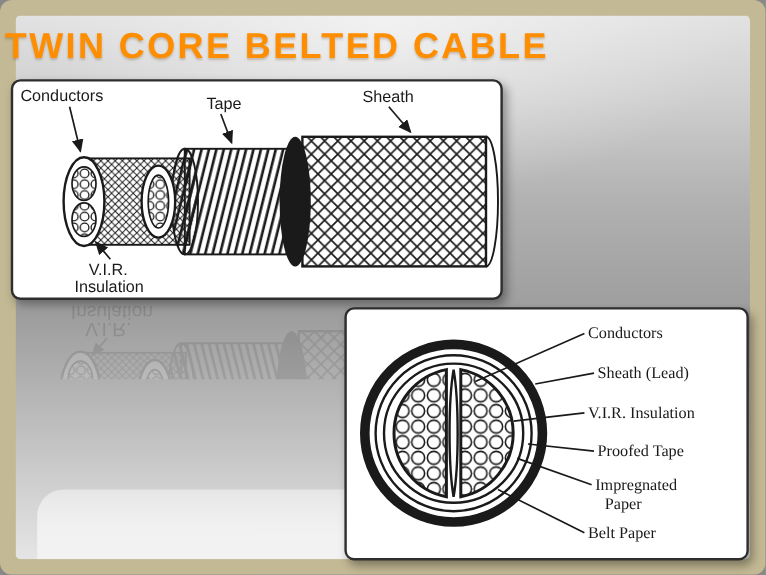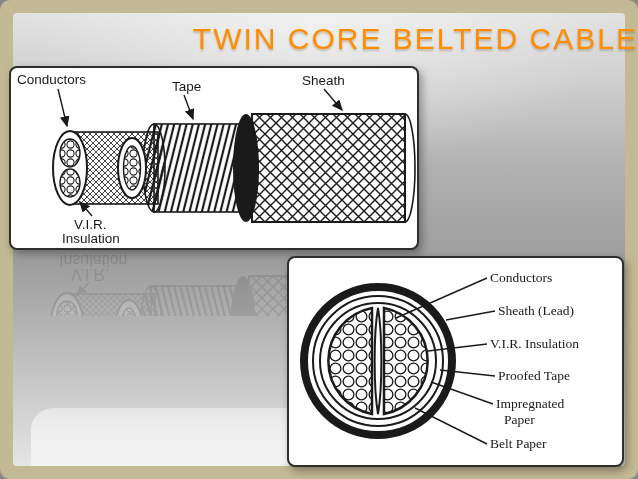--- a/index.html
+++ b/index.html
@@ -16,22 +16,22 @@
     background-image:
       radial-gradient(ellipse 70% 45% at 50% 2%, rgba(255,255,255,.55), rgba(255,255,255,0) 70%),
       linear-gradient(180deg, #e2e2e2 0%, #cfcfcf 15%, #b0b0b0 35%, #9d9d9d 55%, #bdbdbd 75%, #e5e5e5 100%);
   }
   .bottom-panel {
     position:absolute; left:18px; right:18px; bottom:0; height:58px;
     background:linear-gradient(180deg, rgba(255,255,255,.45), #f2f2f2 75%);
     border-radius:22px 22px 0 0;
   }
   .title {
-    position:absolute; top:22px; left:4px; right:0; text-align:right;
-    font-size:30px; font-weight:normal; letter-spacing:2px;
+    position:absolute; top:22px; left:4px; right:0; text-align:left;
+    font-size:30px; font-weight:bold; letter-spacing:2px;
     color:#ff8d00; text-shadow:0 2px 2px rgba(90,50,0,.25);
     font-family:"Liberation Sans", sans-serif;
   }
   .box {
     position:absolute; background:#fff;
     border:2px solid #2e2e2e; border-radius:8px;
     box-shadow:3px 4px 8px rgba(0,0,0,.35);
   }
   .box1 { left:9px;  top:66px;  width:410px; height:184px; z-index:3; }
   .box2 { left:287px; top:256px; width:337px; height:211px; z-index:5; }

